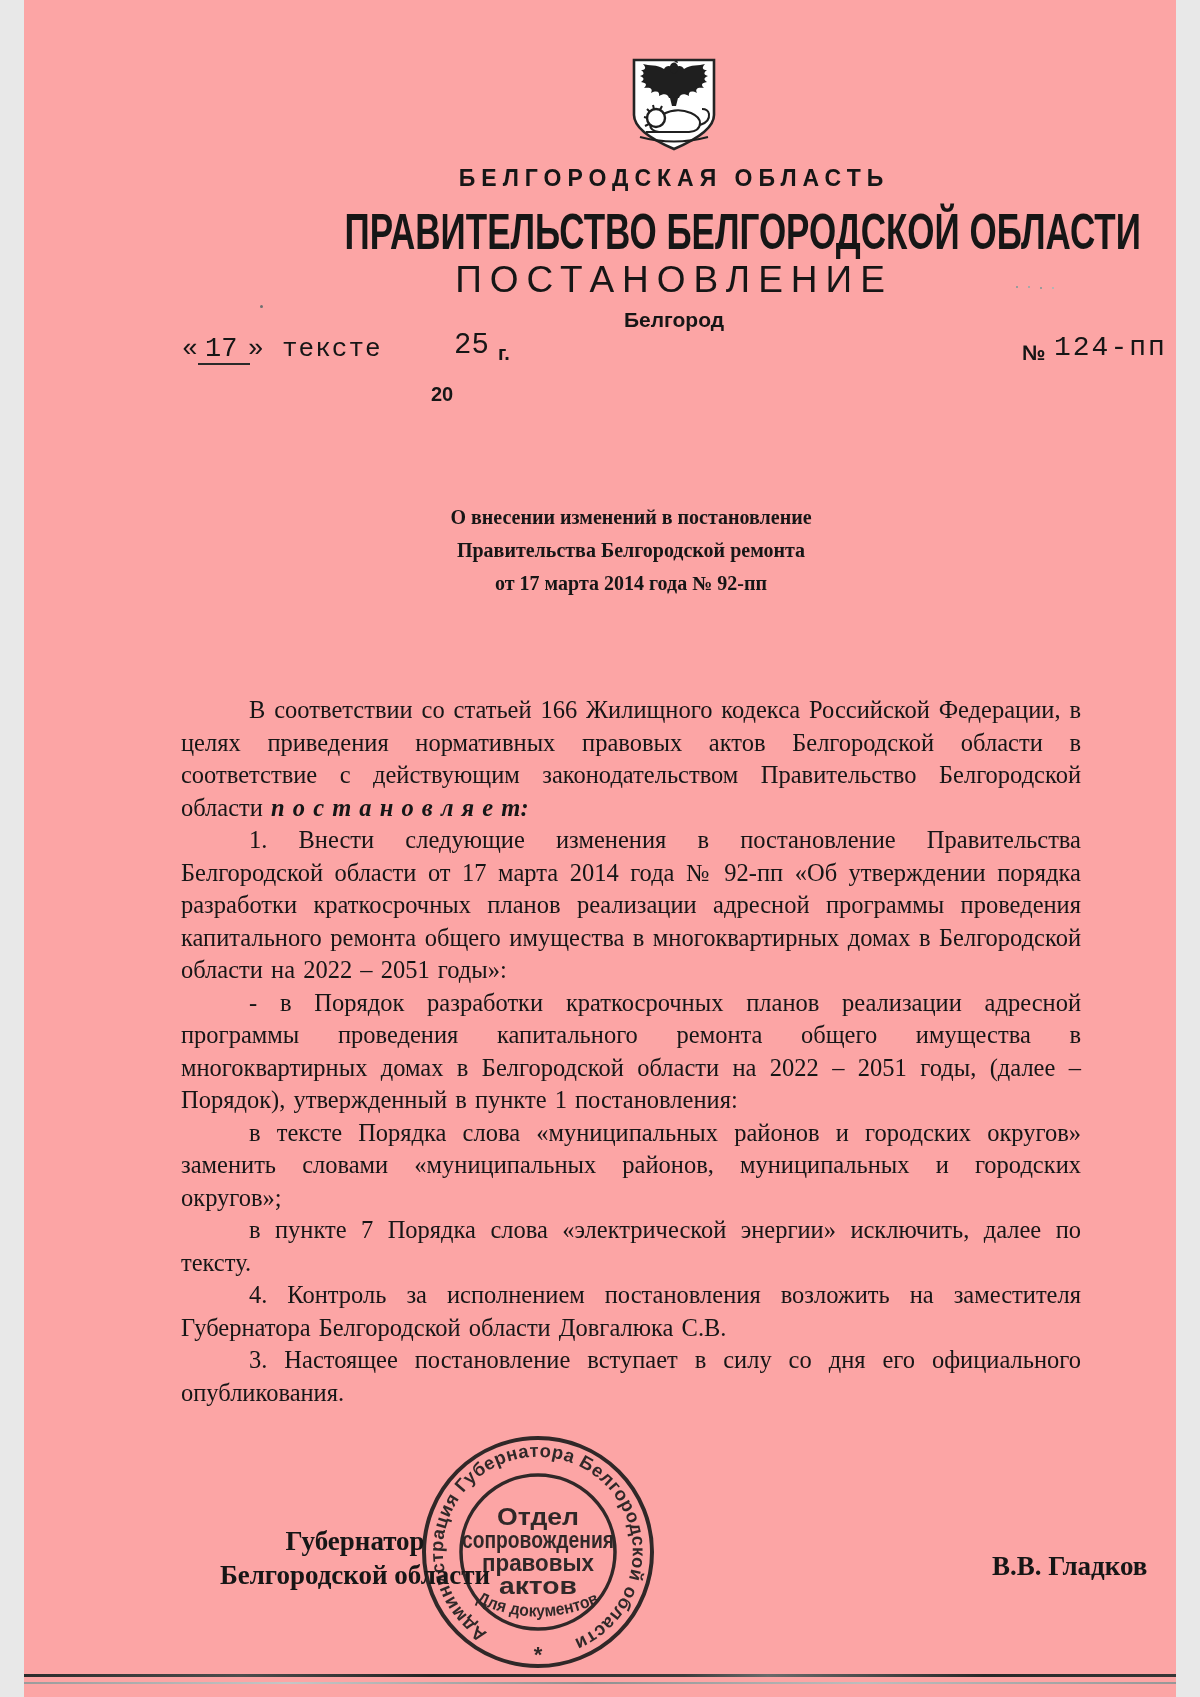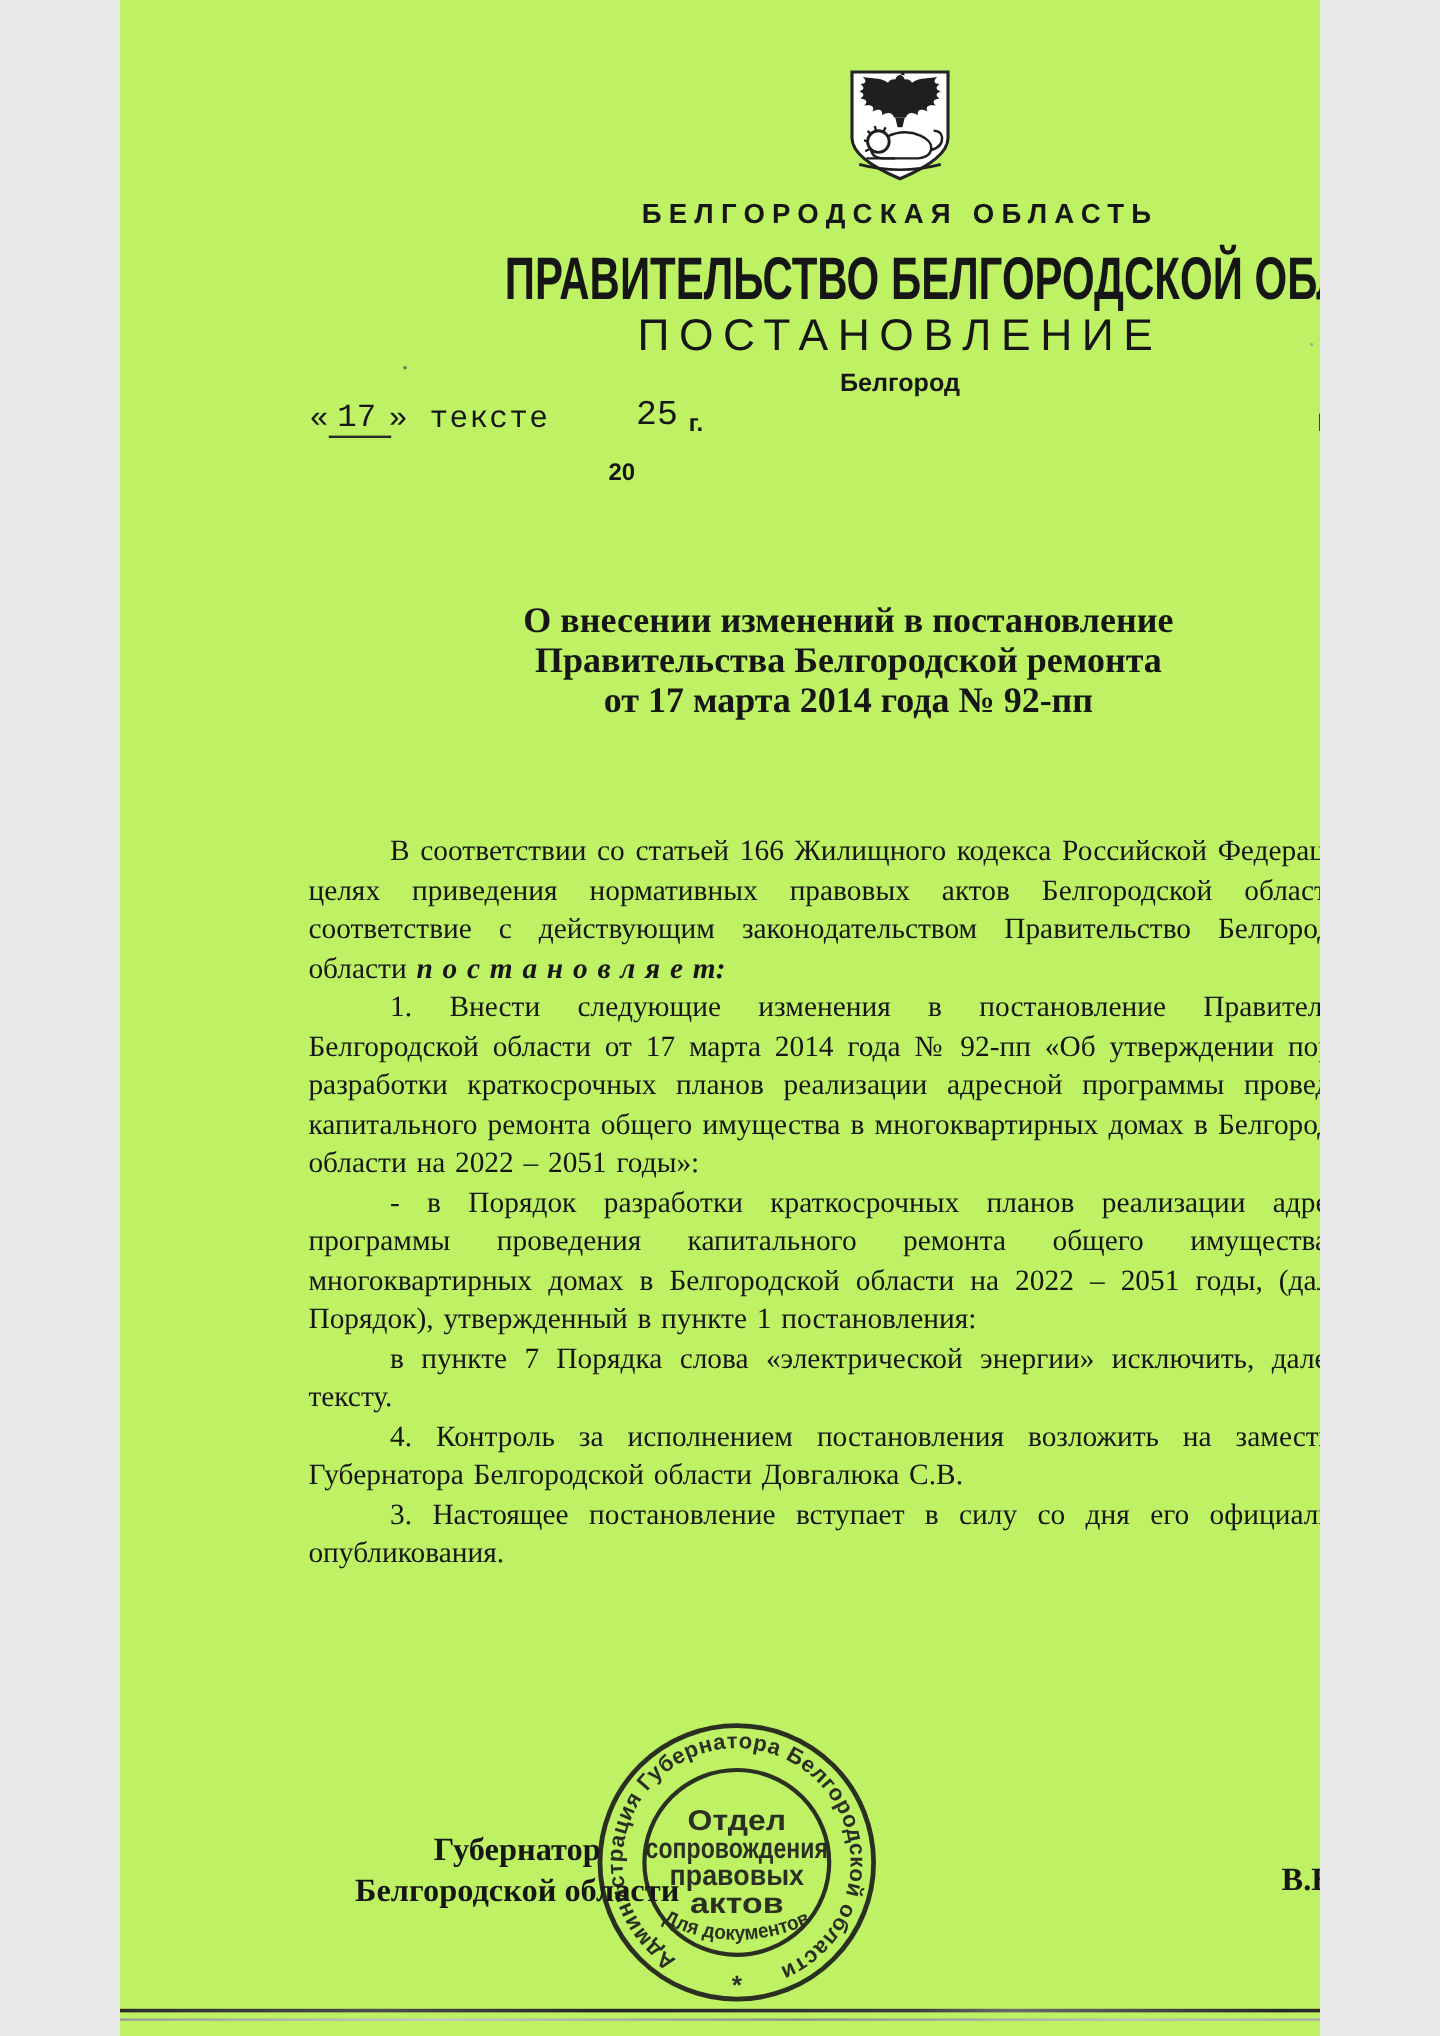--- a/index.html
+++ b/index.html
@@ -1,17 +1,17 @@
 <!DOCTYPE html>
 <html><head>
 <meta charset="utf-8">
 <style>
   html,body{margin:0;padding:0;background:#e8e8e8;}
   .page{
-    position:relative;width:1000px;height:1697px;background:#bef264;
+    position:relative;width:1152px;height:1697px;background:#fca5a5;
     margin:0 auto;overflow:hidden;color:#161616;
     font-family:"Liberation Serif",serif;
   }
   .abs{position:absolute;}
   
   .emblem{left:606px;top:56px;width:88px;height:97px;}
   .region-line{left:150px;top:166px;width:1000px;text-align:center;
     font-family:"Liberation Sans",sans-serif;font-weight:bold;font-size:23px;
     letter-spacing:6px;line-height:1.1;white-space:nowrap;}
   .gov-line{left:150px;top:206px;width:1000px;text-align:right;white-space:nowrap;}
@@ -36,21 +36,21 @@
   .year-printed{left:407px;top:5px;font-family:"Liberation Sans",sans-serif;
     font-weight:bold;font-size:20px;margin-top:40px;}
   .year-typed{left:430px;font-size:29px;top:-3px;}
   .year-unit{left:474px;top:4px;font-family:"Liberation Sans",sans-serif;
     font-weight:bold;font-size:20px;}
   .num-sign{left:998px;top:4px;font-family:"Liberation Sans",sans-serif;
     font-weight:bold;font-size:21px;}
   .doc-number{left:1030px;font-size:28px;letter-spacing:2px;top:-1px;}
   
   .title-block{left:157px;top:501px;width:900px;text-align:center;
-    font-weight:bold;font-size:30px;line-height:33px;}
+    font-weight:bold;font-size:20px;line-height:33px;}
   
   .body-block{left:157px;top:694px;width:900px;text-align:justify;
     font-size:24.5px;line-height:32.5px;word-spacing:2px;}
   .body-block p{margin:0;text-indent:68px;}
   .body-block .b{font-weight:bold;font-style:italic;}
   
   .sig-post{left:190px;top:1524px;width:282px;text-align:center;
     font-weight:bold;font-size:27px;line-height:34px;}
   .sig-name{left:968px;top:1551px;width:200px;font-weight:bold;font-size:27px;}
   
@@ -117,20 +117,21 @@
   <div class="abs title-block">
     <div>О внесении изменений в постановление</div>
     <div>Правительства Белгородской ремонта</div>
     <div>от 17 марта 2014 года № 92-пп</div>
   </div>
 
   <div class="abs body-block">
       <p><span>В соответствии со статьей 166 Жилищного кодекса Российской Федерации, в целях приведения нормативных правовых актов Белгородской области в соответствие с действующим законодательством Правительство Белгородской области </span><span class="b">п&nbsp;о&nbsp;с&nbsp;т&nbsp;а&nbsp;н&nbsp;о&nbsp;в&nbsp;л&nbsp;я&nbsp;е&nbsp;т:</span></p>
       <p><span>1. Внести следующие изменения в постановление Правительства Белгородской области от 17 марта 2014 года № 92-пп «Об утверждении порядка разработки краткосрочных планов реализации адресной программы проведения капитального ремонта общего имущества в многоквартирных домах в Белгородской области на 2022 – 2051 годы»:</span></p>
       <p><span>- в Порядок разработки краткосрочных планов реализации адресной программы проведения капитального ремонта общего имущества в многоквартирных домах в Белгородской области на 2022 – 2051 годы, (далее – Порядок), утвержденный в пункте 1 постановления:</span></p>
+      <p><span>в тексте Порядка слова «муниципальных районов и городских округов» заменить словами «муниципальных районов, муниципальных и городских округов»;</span></p>
       <p><span>в пункте 7 Порядка слова «электрической энергии» исключить, далее по тексту.</span></p>
       <p><span>4. Контроль за исполнением постановления возложить на заместителя Губернатора Белгородской области Довгалюка С.В.</span></p>
       <p><span>3. Настоящее постановление вступает в силу со дня его официального опубликования.</span></p>
     </div>
 
   <div class="abs sig-post">
     <div>Губернатор</div>
     <div>Белгородской области</div>
   </div>
   <div class="abs sig-name">В.В. Гладков</div>

